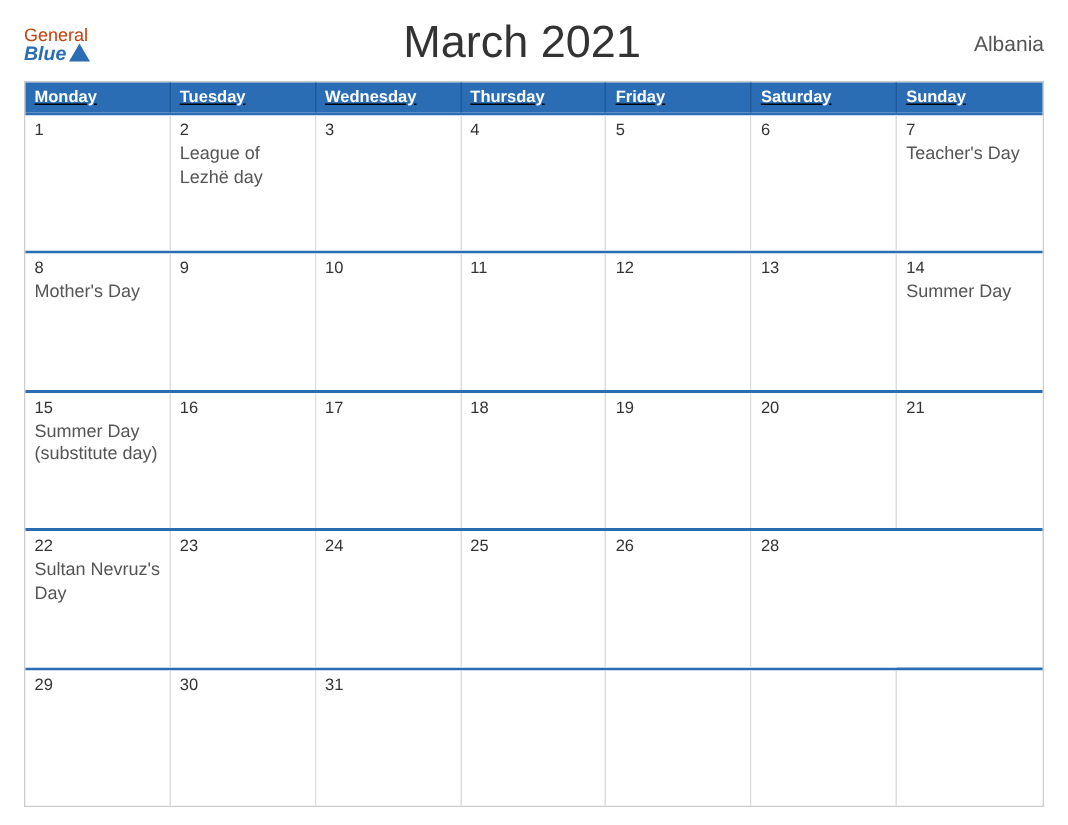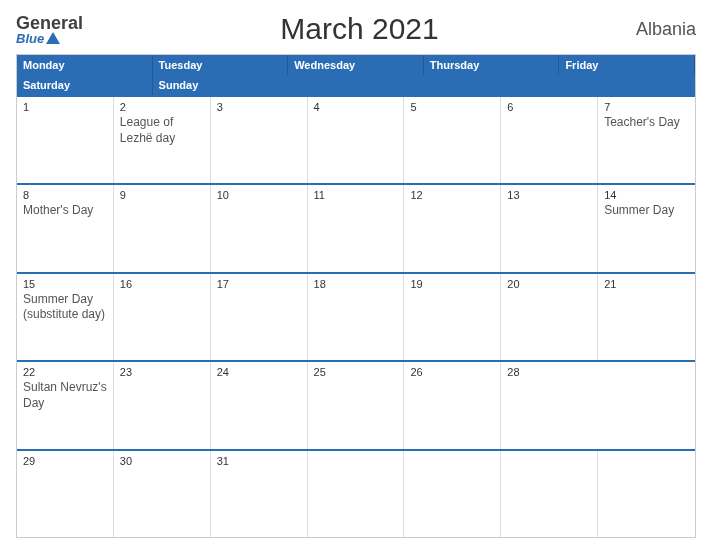--- a/index.html
+++ b/index.html
@@ -23,23 +23,23 @@
       align-items: center;
       justify-content: space-between;
       margin-bottom: 8px;
     }
     .logo {
       display: flex;
       flex-direction: column;
       line-height: 1;
     }
     .logo-general {
-      font-size: 18px;
-      font-weight: bold;
-      color: #404040;
+      font-size: 12px;
+      font-weight: normal;
+      color: #c2410c;
     }
     .logo-blue {
       font-size: 13px;
       font-weight: bold;
       color: #2a6db5;
       display: flex;
       align-items: center;
       font-style: italic;
     }
     .logo-triangle {
@@ -52,36 +52,37 @@
       margin-bottom: 1px;
     }
     .title {
       font-size: 30px;
       font-weight: normal;
       color: #333;
       text-align: center;
       flex: 1;
     }
     .country {
-      font-size: 18px;
+      font-size: 14px;
       color: #555;
       min-width: 60px;
       text-align: right;
     }
     
     .calendar {
       flex: 1;
       display: flex;
       flex-direction: column;
       border: 1px solid #ccc;
     }
     .cal-header {
       display: grid;
-      grid-template-columns: repeat(5, 1fr);
+      grid-template-columns: repeat(7, 1fr);
       background: #2a6db5;
+      text-decoration: underline;
     }
     .cal-header-cell {
       color: #fff;
       font-size: 11px;
       font-weight: bold;
       padding: 4px 6px;
       text-align: left;
       border-right: 1px solid #1e5a9a;
     }
     .cal-header-cell:last-child {

